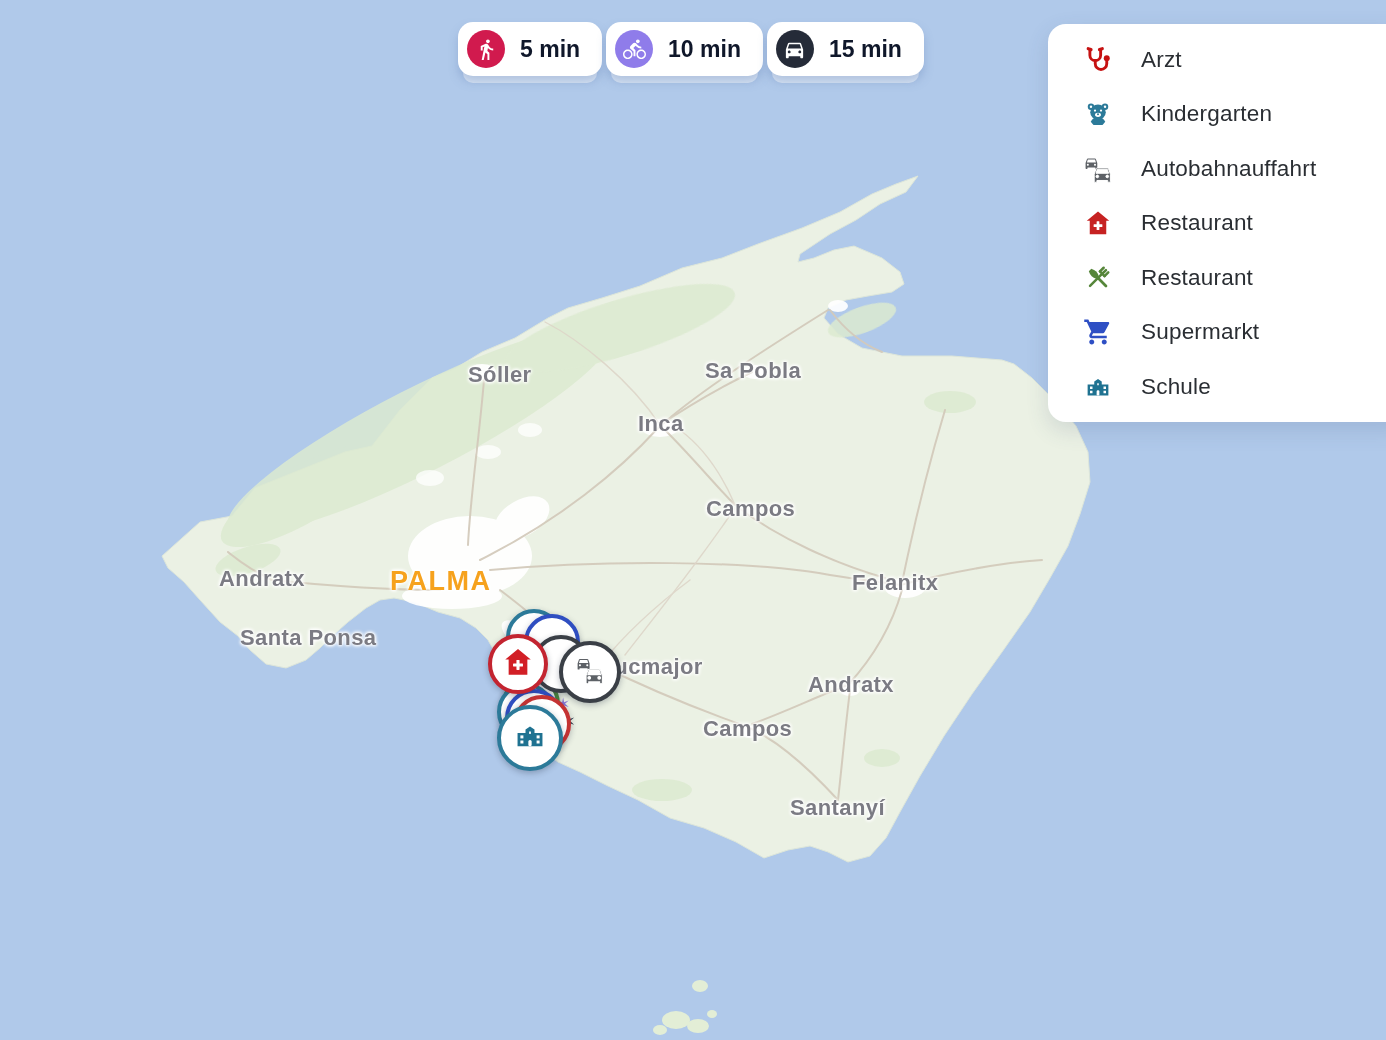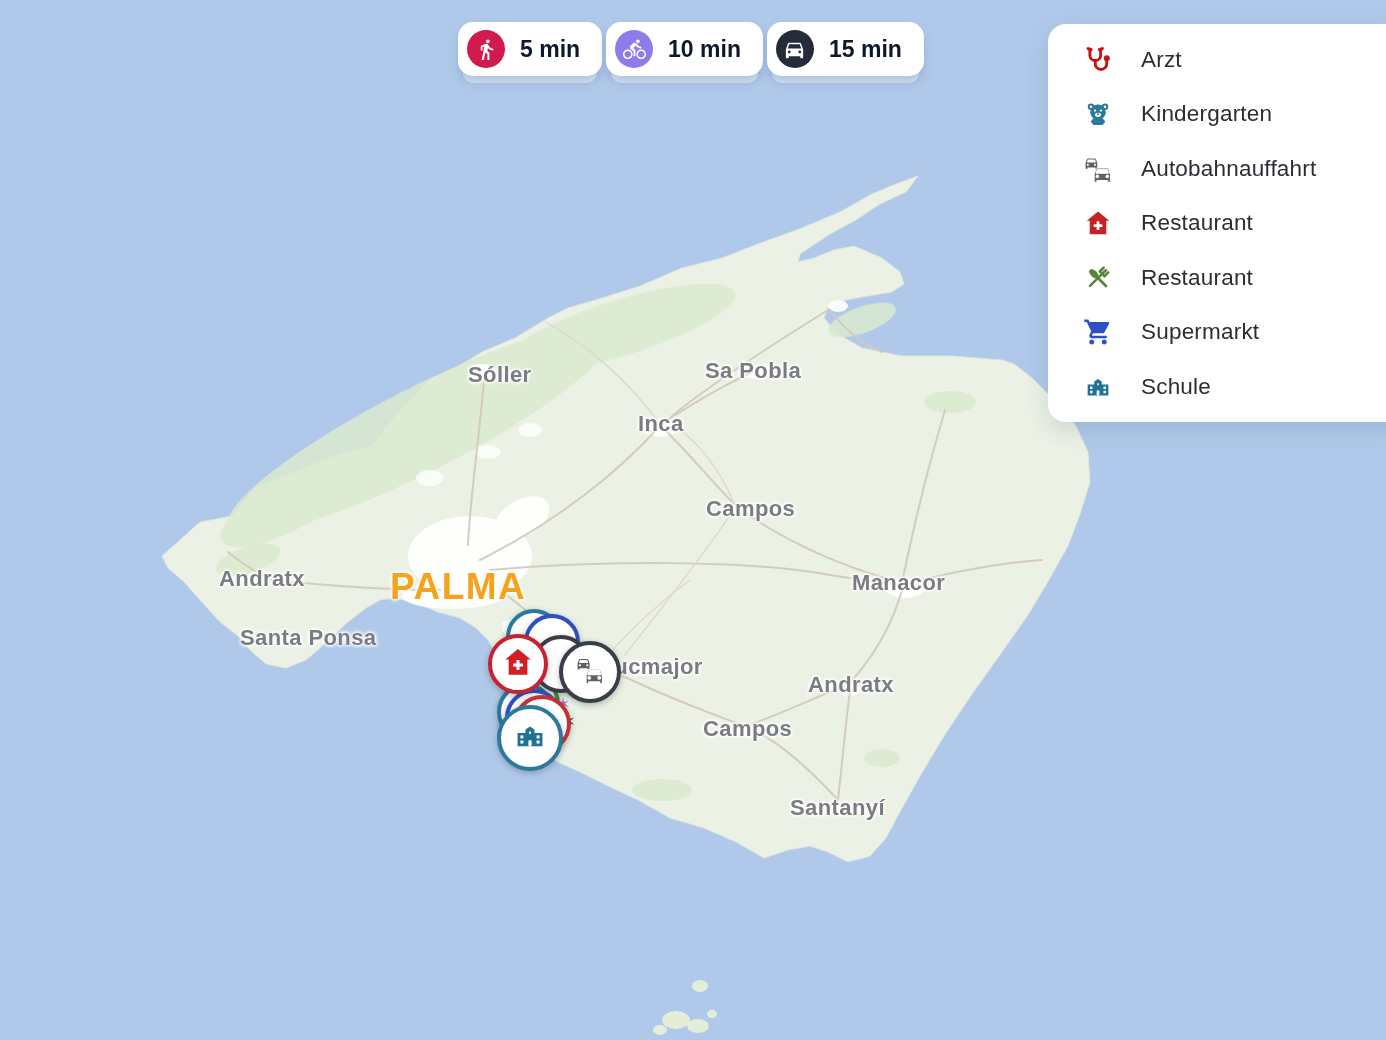--- a/index.html
+++ b/index.html
@@ -8,21 +8,21 @@
     background:#b0c9ea;
     font-family:"Liberation Sans", sans-serif;
   }
   
   #map-canvas{position:absolute;inset:0;}
   .mlabel{
     position:absolute;color:#7b7b83;font-size:22px;font-weight:700;letter-spacing:.4px;
     text-shadow:0 0 3px #fff,0 0 3px #fff,0 0 4px #fff,0 0 4px #fff;
     white-space:nowrap;z-index:2;
   }
-  .mlabel.city-big{color:#f6a21d;font-size:37px;font-weight:700;letter-spacing:1.5px;}
+  .mlabel.city-big{color:#f6a21d;font-size:27px;font-weight:700;letter-spacing:1.5px;}
   .mlabel.sea{color:#8a9ab0;}
   
   .marker{
     position:absolute;border-radius:50%;background:#fff;
     box-shadow:0 2px 6px rgba(30,40,60,.3);
     display:flex;align-items:center;justify-content:center;box-sizing:border-box;
   }
   .star-glyph{position:absolute;font-family:"DejaVu Sans",sans-serif;z-index:4;line-height:1;}
   
   #pill-bar{position:absolute;left:458px;top:22px;display:flex;gap:4px;z-index:20;}
@@ -112,21 +112,21 @@
   </svg>
 
   
   <div class="mlabel" style="left:468px;top:362px">Sóller</div>
   <div class="mlabel" style="left:705px;top:358px">Sa Pobla</div>
   <div class="mlabel" style="left:638px;top:411px">Inca</div>
   <div class="mlabel" style="left:706px;top:496px">Campos</div>
   <div class="mlabel city-big" style="left:390px;top:566px">PALMA</div>
   <div class="mlabel" style="left:219px;top:566px">Andratx</div>
   <div class="mlabel" style="left:240px;top:625px">Santa Ponsa</div>
-  <div class="mlabel" style="left:852px;top:570px">Manacor</div>
+  <div class="mlabel" style="left:852px;top:570px">Felanitx</div>
   <div class="mlabel" style="left:594px;top:654px">Llucmajor</div>
   <div class="mlabel" style="left:808px;top:672px">Andratx</div>
   <div class="mlabel" style="left:703px;top:716px">Campos</div>
   <div class="mlabel" style="left:790px;top:795px">Santanyí</div>
   <div class="mlabel sea" style="left:1364px;top:94px">Ciu</div>
   <div class="mlabel sea" style="left:1364px;top:128px">e M</div>
 
   
   <span class="star-glyph" style="left:556px;top:696px;font-size:17px;color:#8b79d9">✶</span>
   <span class="star-glyph" style="left:560px;top:712px;font-size:19px;color:#2f3a4a">✶</span>

